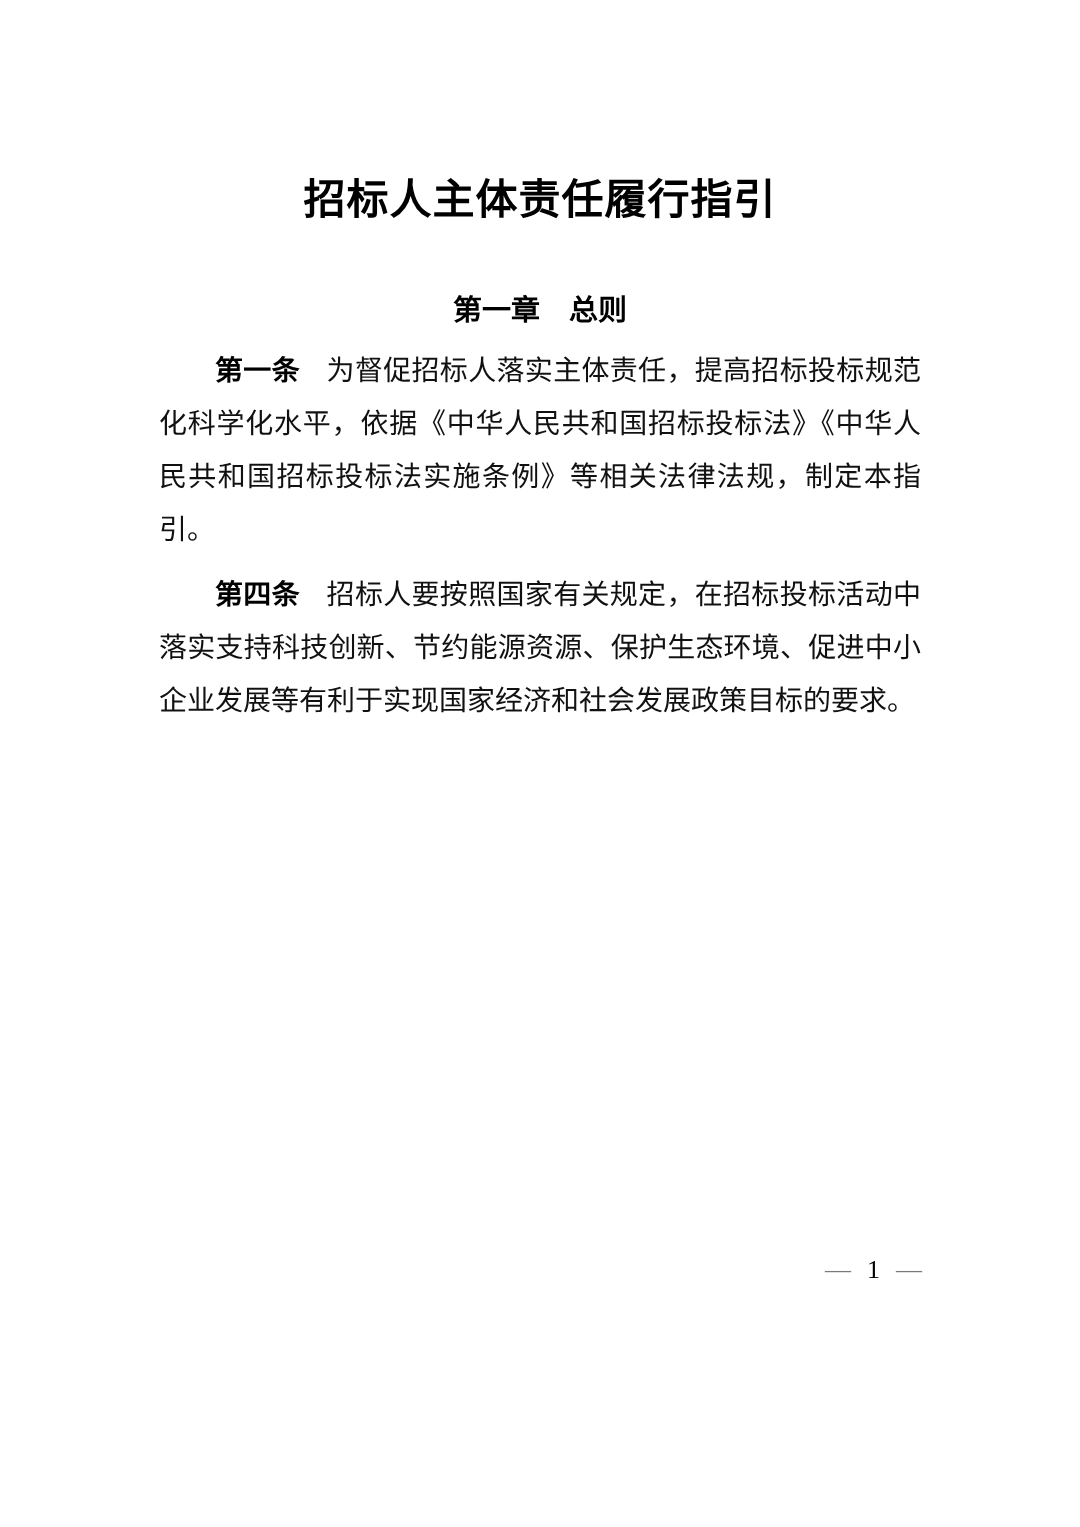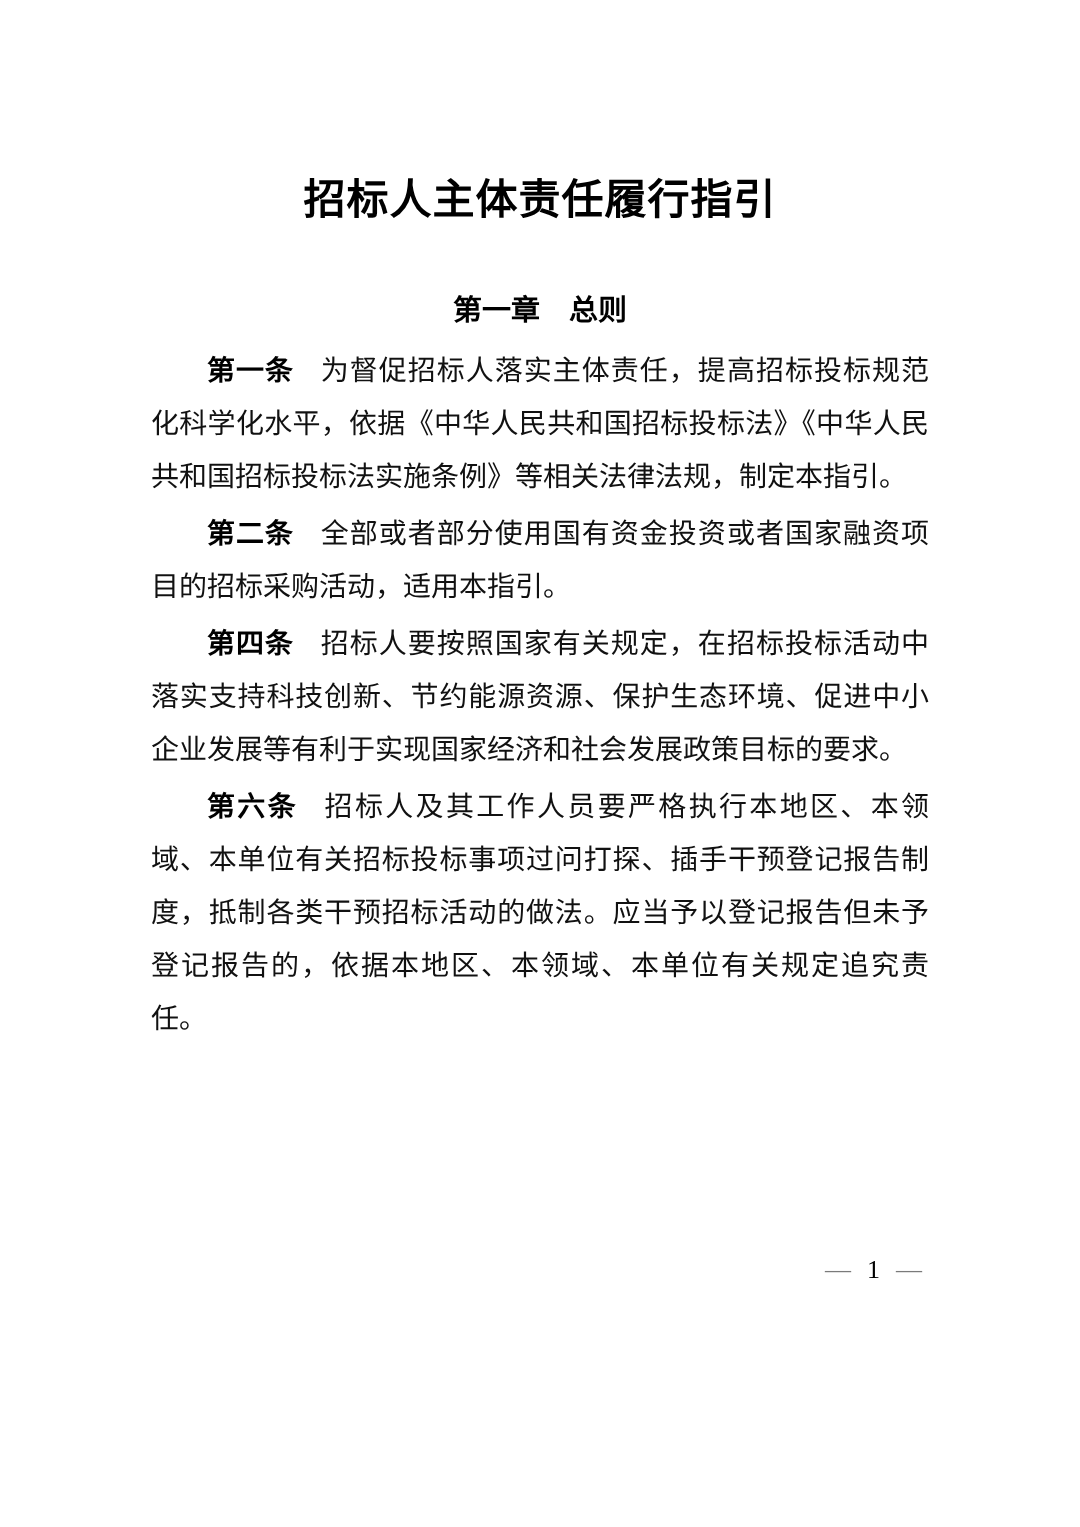--- a/index.html
+++ b/index.html
@@ -40,21 +40,21 @@
   }
   .doc-body {
     margin-top: 14px;
     font-family: "Liberation Serif", "DejaVu Serif", serif;
     font-size: 28px;
     line-height: 53px;
     text-align: justify;
     color: #111111;
   }
   .doc-body p.article {
-    margin: 4px;
+    margin: 12px;
     text-indent: 2em;
   }
   .article-label {
     font-family: "Liberation Sans", "DejaVu Sans", sans-serif;
     font-weight: bold;
     color: #000000;
     margin-right: 0.95em;
   }
   .article-label:empty {
     display: none;
@@ -89,34 +89,28 @@
     <h1 class="doc-title">招标人主体责任履行指引</h1>
 
     <h2 class="chapter-heading">第一章　总则</h2>
 
     <div class="doc-body">
 
       <p class="article">
         <span class="article-label">第一条</span><span class="article-text">为督促招标人落实主体责任，提高招标投标规范化科学化水平，依据《中华人民共和国招标投标法》《中华人民共和国招标投标法实施条例》等相关法律法规，制定本指引。</span>
       </p>
 
-      <p class="article">
-        <span class="article-label">第二条</span><span class="article-text">全部或者部分使用国有资金投资或者国家融资项目的招标采购活动，适用本指引。</span>
-      </p>
 
 
 
       <p class="article">
         <span class="article-label">第四条</span><span class="article-text">招标人要按照国家有关规定，在招标投标活动中落实支持科技创新、节约能源资源、保护生态环境、促进中小企业发展等有利于实现国家经济和社会发展政策目标的要求。</span>
       </p>
 
 
-      <p class="article">
-        <span class="article-label">第六条</span><span class="article-text">招标人及其工作人员要严格执行本地区、本领域、本单位有关招标投标事项过问打探、插手干预登记报告制度，抵制各类干预招标活动的做法。应当予以登记报告但未予登记报告的，依据本地区、本领域、本单位有关规定追究责任。</span>
-      </p>
 
     </div>
   </div>
 
   <div class="page-footer">
     <span class="footer-dash">—</span><span class="footer-page-number">1</span><span class="footer-dash">—</span>
   </div>
 </div>
 
 </body></html>

